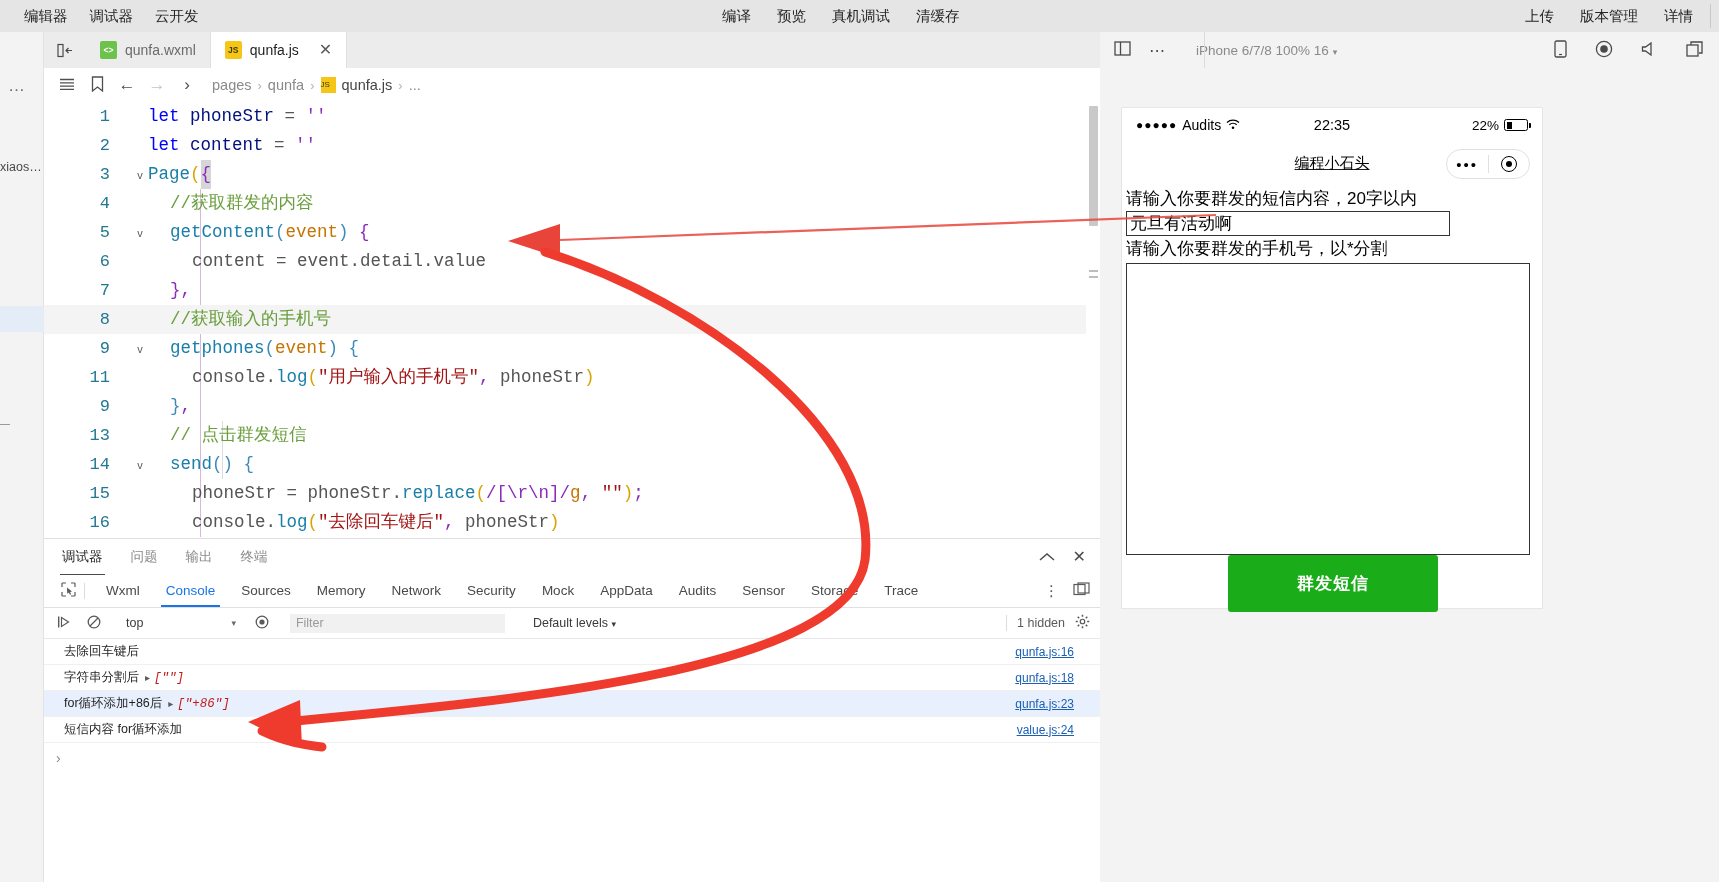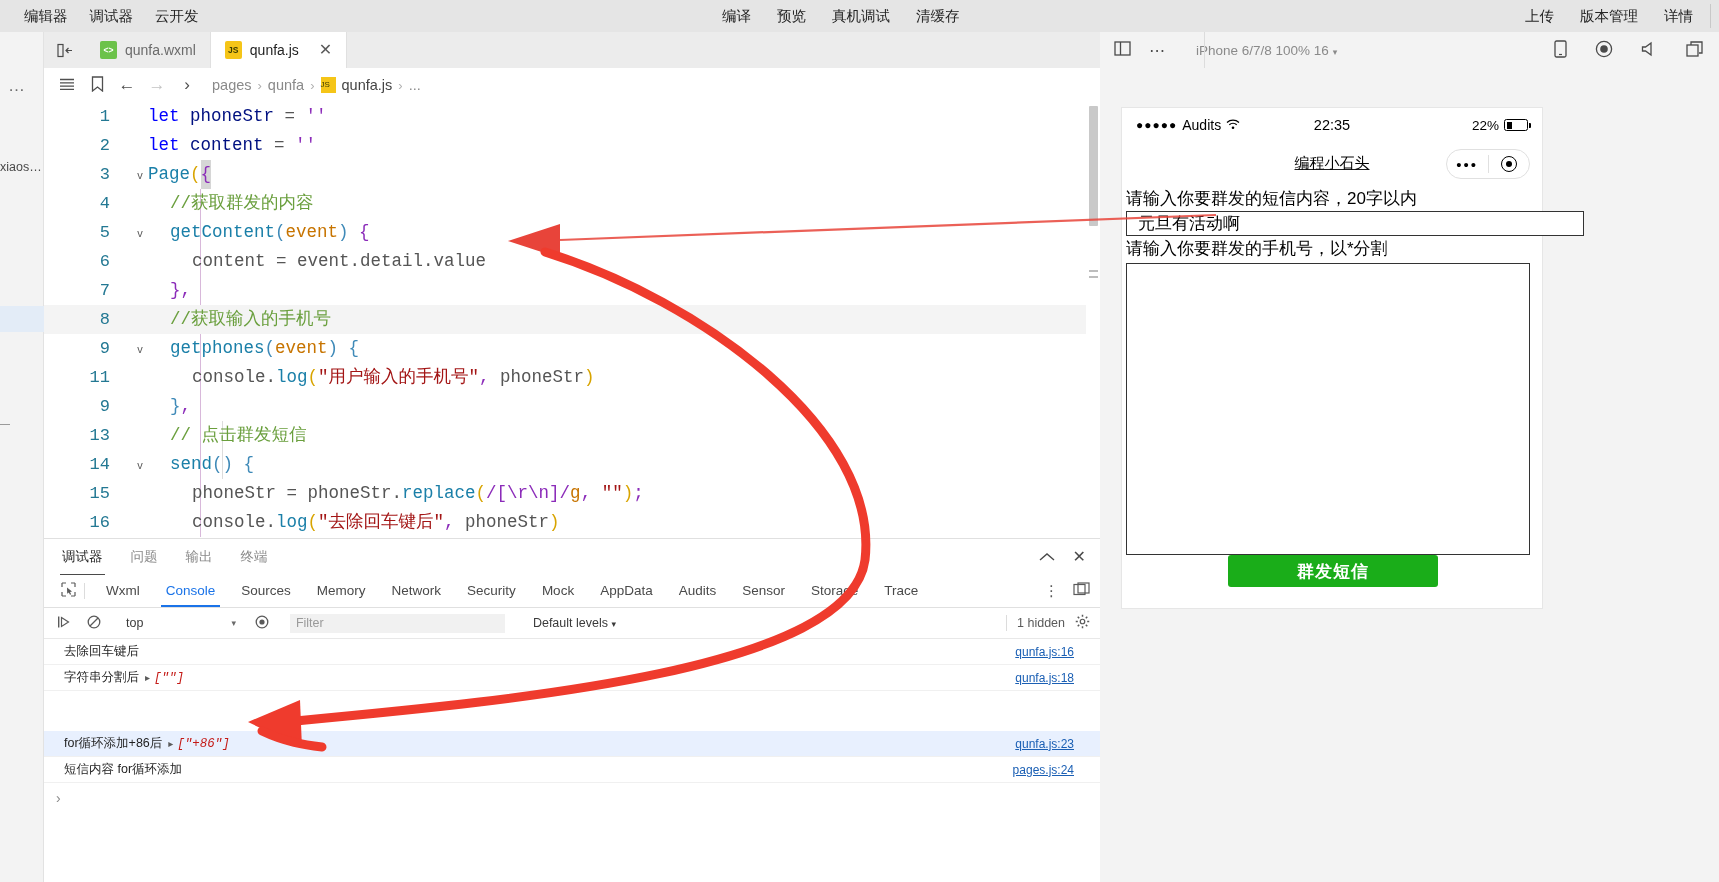--- a/index.html
+++ b/index.html
@@ -164,21 +164,21 @@
   .fb-filter::placeholder { color:#9a9a9a; }
   .fb-levels { font-size:12.5px; color:#3a3a3a; margin-left:18px; }
   .fb-right { position:absolute; right:10px; display:flex; align-items:center; gap:10px; font-size:12.5px; color:#5a5a5a;}
   .fb-right .vline { width:1px; height:16px; background:#dcdcdc; }
 
   .console-rows { position:relative; }
   .crow {
     height: 26px; display:flex; align-items:center; position:relative;
     border-bottom: 1px solid #f0f0f0; padding-left: 20px; font-size:12.5px; color:#1f1f1f;
   }
-  .crow.sel { background:#e8f0fe;margin-top:40px; }
+  .crow.sel { background:#e8f0fe; }
   .crow .msg { font-family:"Liberation Sans","DejaVu Sans",sans-serif; }
   .crow .disc { color:#5a5a5a; font-size:10px; margin: 0 4px 0 6px; }
   .crow .arrval { color:#c41a16; font-style:italic; font-family:"Liberation Mono","DejaVu Sans Mono",monospace;}
   .crow .src {
     position:absolute; right: 26px; font-size:12px; color:#1a5fb4;
     text-decoration: underline;
   }
   .cprompt { height:30px; display:flex; align-items:center; padding-left:12px; color:#8a8a8a; font-size:14px; }
 
   
@@ -213,29 +213,29 @@
     width: 84px; height:30px; border:1px solid #e0e0e0; border-radius:15px; background:#fff; }
   .caps .dots { flex:1; text-align:center; font-size:15px; letter-spacing:2px; color:#000; }
   .caps .vdiv { width:1px; height:18px; background:#e0e0e0; }
   .caps .target { flex:1; display:flex; align-items:center; justify-content:center; }
   .target-ring { width:16px;height:16px;border:1.6px solid #000;border-radius:50%;position:relative;}
   .target-ring::after{content:"";position:absolute;left:4px;top:4px;width:6px;height:6px;background:#000;border-radius:50%;}
 
   .page-body { padding: 2px 8px 0 4px; }
   .field-label { font-size:17px; color:#000; line-height:25px; white-space:nowrap; }
   .text-input {
-    width: 458px; height: 25px; border:1px solid #333; background:#fff;
-    font-size:17px; color:#000; padding-left:11px; line-height:23px;
+    width: 324px; height: 25px; border:1px solid #333; background:#fff;
+    font-size:17px; color:#000; padding-left:3px; line-height:23px;
     font-family:"Liberation Sans","DejaVu Sans",sans-serif;
   }
   .textarea-box {
     width: 404px; height: 292px; border:1px solid #333; background:#fff; margin-top:2px;
   }
   .send-btn {
-    position:absolute; left: 106px; top: 447px; width: 210px; height: 32px;
+    position:absolute; left: 106px; top: 447px; width: 210px; height: 57px;
     background:#1aad19; color:#fff; font-size:17px; font-weight:bold;
     display:flex; align-items:center; justify-content:center; border-radius:3px;
     letter-spacing:1px;
   }
 
   
   .annot { position:absolute; left:0; top:0; width:1719px; height:882px; pointer-events:none; }
 </style>
 </head>
 <body>
@@ -506,21 +506,21 @@
         <span class="src">qunfa.js:18</span>
       </div>
       <div class="crow sel">
         <span class="msg">for循环添加+86后</span>
         <span class="disc">▸</span>
         <span class="arrval">["+86"]</span>
         <span class="src">qunfa.js:23</span>
       </div>
       <div class="crow">
         <span class="msg">短信内容 for循环添加</span>
-        <span class="src">pages.js:24</span>
+        <span class="src">value.js:24</span>
       </div>
       <div class="cprompt">›</div>
     </div>
   </div>
 
   <div class="simcol">
     <div class="sim-toolbar">
       <div class="st-left">
         <span>
           <svg width="17" height="15" viewBox="0 0 17 15" aria-hidden="true">

